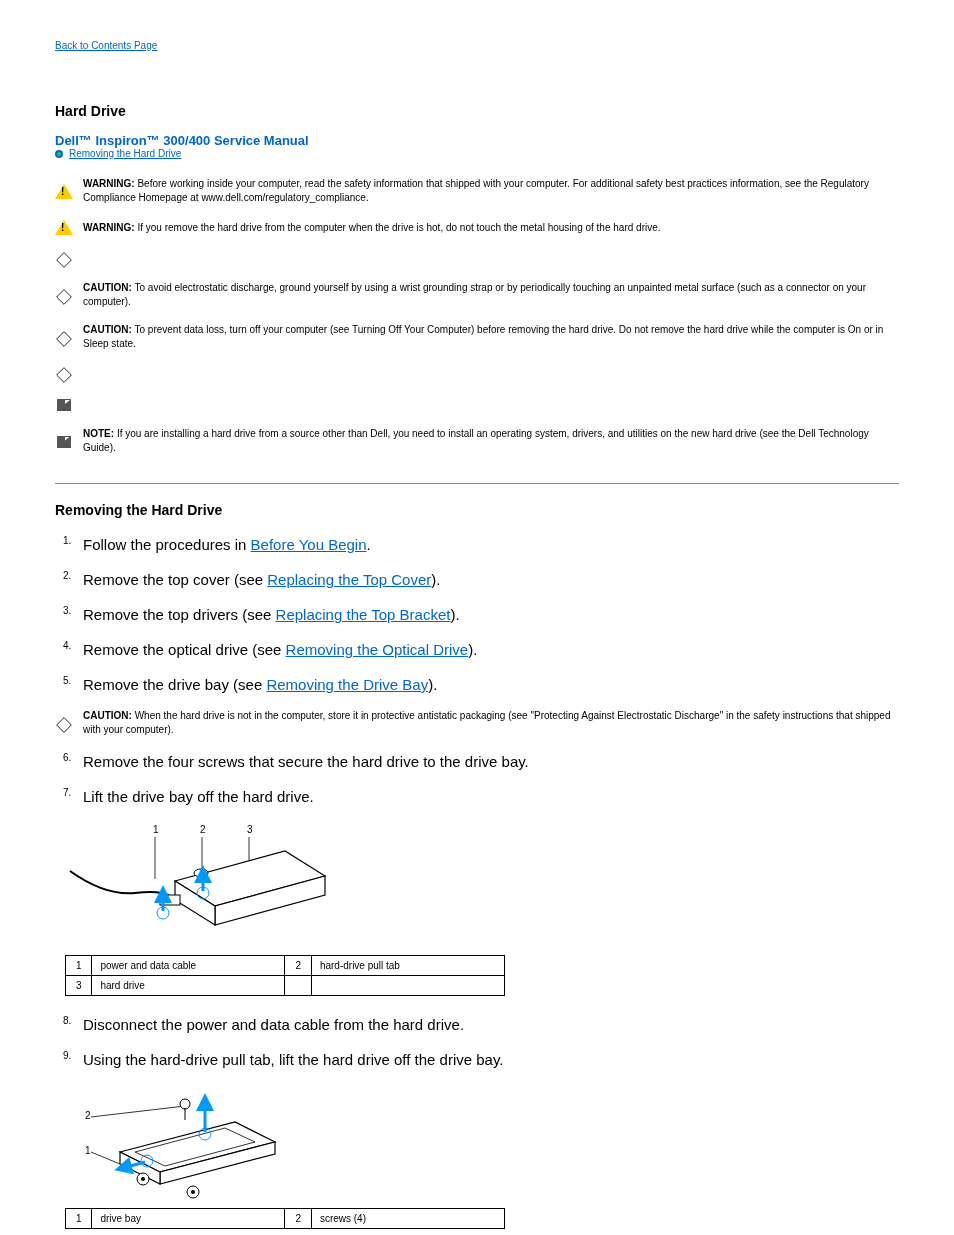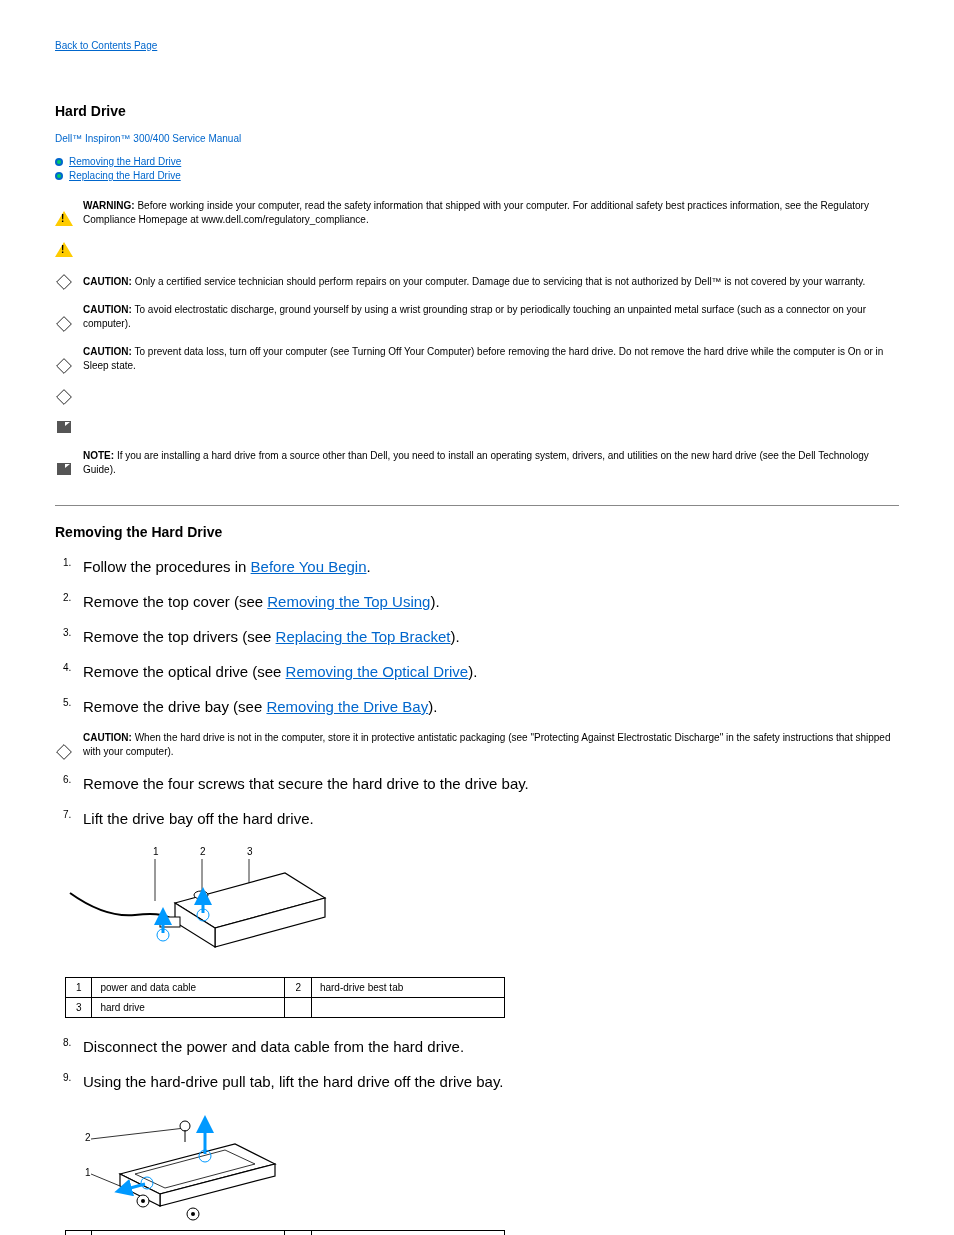--- a/index.html
+++ b/index.html
@@ -1,26 +1,26 @@
 <!DOCTYPE html>
 <html><head>
 <meta charset="utf-8">
 <style>
 *{box-sizing:border-box;margin:0;padding:0}
 body{font-family:Verdana,Arial,sans-serif;font-size:10px;color:#000;background:#fff;padding:40px 55px;width:954px}
 a{color:#0066cc;text-decoration:underline;cursor:pointer}
 .back-link{color:#0066cc;text-decoration:underline;font-size:10px;margin-bottom:30px;display:inline-block}
 h1.section-title{font-size:14px;font-weight:bold;margin-bottom:14px}
-.subtitle{color:#0066cc;font-size:10px;font-weight:normal;margin-bottom:12px}
+.subtitle{color:#0066cc;font-size:13px;font-weight:bold;margin-bottom:0}
 .toc{list-style:none;margin-bottom:18px}
 .toc li{margin-bottom:3px;padding-left:14px;position:relative}
 .toc li::before{content:"";position:absolute;left:0;top:2px;width:8px;height:8px;border-radius:50%;background:#0066cc}
 .toc li::after{content:"";position:absolute;left:2px;top:4px;width:4px;height:4px;border-radius:50%;background:#00cc66}
 .toc a{color:#0066cc}
-.notice{display:flex;align-items:flex-end;margin-bottom:14px;gap:10px}
+.notice{display:flex;align-items:center;margin-bottom:14px;gap:10px}
 .notice .icon{flex-shrink:0;width:18px;height:16px;margin-top:1px}
 .notice .text{font-size:10px;line-height:1.4}
 .notice .text b{font-weight:bold}
 .tri-warn{width:0;height:0;border-left:9px solid transparent;border-right:9px solid transparent;border-bottom:15px solid #ffcc00;position:relative}
 .tri-warn::after{content:"!";position:absolute;left:-3px;top:2px;font-size:10px;font-weight:bold;color:#000}
 .tri-caution{width:14px;height:14px;border:1.5px solid #000;transform:rotate(45deg) scale(0.8);margin-left:2px;margin-top:2px}
 .note-icon{width:14px;height:12px;background:#555;position:relative;margin-left:2px;margin-top:2px}
 .note-icon::after{content:"";position:absolute;right:1px;top:1px;width:5px;height:4px;background:#fff;clip-path:polygon(0 0,100% 0,0 100%)}
 hr.rule{border:none;border-top:1px solid #888;margin:28px 0 18px}
 h2.subsection{font-size:14px;font-weight:bold;margin-bottom:16px}
@@ -41,41 +41,40 @@
 
 <a class="back-link">Back to Contents Page</a>
 
 <div style="height:22px"></div>
 
 <h1 class="section-title">Hard Drive</h1>
 <div class="subtitle">Dell™ Inspiron™ 300/400 Service Manual</div>
 
 <ul class="toc">
 <li><a>Removing the Hard Drive</a></li>
-<li><a>Replacing the Hard Drive</a></li>
 </ul>
 
 <div class="notice">
     <div class="icon">
       <div class="tri-warn"></div>
     </div>
     <div class="text"><b>WARNING:</b><span> Before working inside your computer, read the safety information that shipped with your computer. For additional safety best practices information, see the Regulatory Compliance Homepage at www.dell.com/regulatory_compliance.</span></div>
   </div>
 
 <div class="notice">
     <div class="icon">
       <div class="tri-warn"></div>
     </div>
-  </div>
-
-<div class="notice">
-    <div class="icon">
-      <div class="tri-caution"></div>
-    </div>
-    <div class="text"><b>CAUTION:</b><span> Only a certified service technician should perform repairs on your computer. Damage due to servicing that is not authorized by Dell™ is not covered by your warranty.</span></div>
+    <div class="text"><b>WARNING:</b><span> If you remove the hard drive from the computer when the drive is hot, do not touch the metal housing of the hard drive.</span></div>
+  </div>
+
+<div class="notice">
+    <div class="icon">
+      <div class="tri-caution"></div>
+    </div>
   </div>
 
 <div class="notice">
     <div class="icon">
       <div class="tri-caution"></div>
     </div>
     <div class="text"><b>CAUTION:</b><span> To avoid electrostatic discharge, ground yourself by using a wrist grounding strap or by periodically touching an unpainted metal surface (such as a connector on your computer).</span></div>
   </div>
 
 <div class="notice">
@@ -103,21 +102,21 @@
     </div>
     <div class="text"><b>NOTE:</b><span> If you are installing a hard drive from a source other than Dell, you need to install an operating system, drivers, and utilities on the new hard drive (see the Dell Technology Guide).</span></div>
   </div>
 
 <hr class="rule">
 
 <h2 class="subsection">Removing the Hard Drive</h2>
 
 <ol class="steps">
 <li><span>Follow the procedures in </span><a>Before You Begin</a><span>.</span></li>
-<li><span>Remove the top cover (see </span><a>Removing the Top Using</a><span>).</span></li>
+<li><span>Remove the top cover (see </span><a>Replacing the Top Cover</a><span>).</span></li>
 <li><span>Remove the top drivers (see </span><a>Replacing the Top Bracket</a><span>).</span></li>
 <li><span>Remove the optical drive (see </span><a>Removing the Optical Drive</a><span>).</span></li>
 <li><span>Remove the drive bay (see </span><a>Removing the Drive Bay</a><span>).</span></li>
 </ol>
 
 <div class="notice">
     <div class="icon">
       <div class="tri-caution"></div>
     </div>
     <div class="text"><b>CAUTION:</b><span> When the hard drive is not in the computer, store it in protective antistatic packaging (see "Protecting Against Electrostatic Discharge" in the safety instructions that shipped with your computer).</span></div>
@@ -159,21 +158,21 @@
       </defs>
 </svg>
 </div>
 
 <table class="parts">
 <tbody>
       <tr>
         <td class="num">1</td>
         <td class="desc">power and data cable</td>
         <td class="num">2</td>
-        <td class="desc">hard-drive best tab</td>
+        <td class="desc">hard-drive pull tab</td>
       </tr>
 <tr>
         <td class="num">3</td>
         <td class="desc">hard drive</td>
         <td class="num"></td>
         <td class="desc"></td>
       </tr>
 </tbody>
   </table>
 

